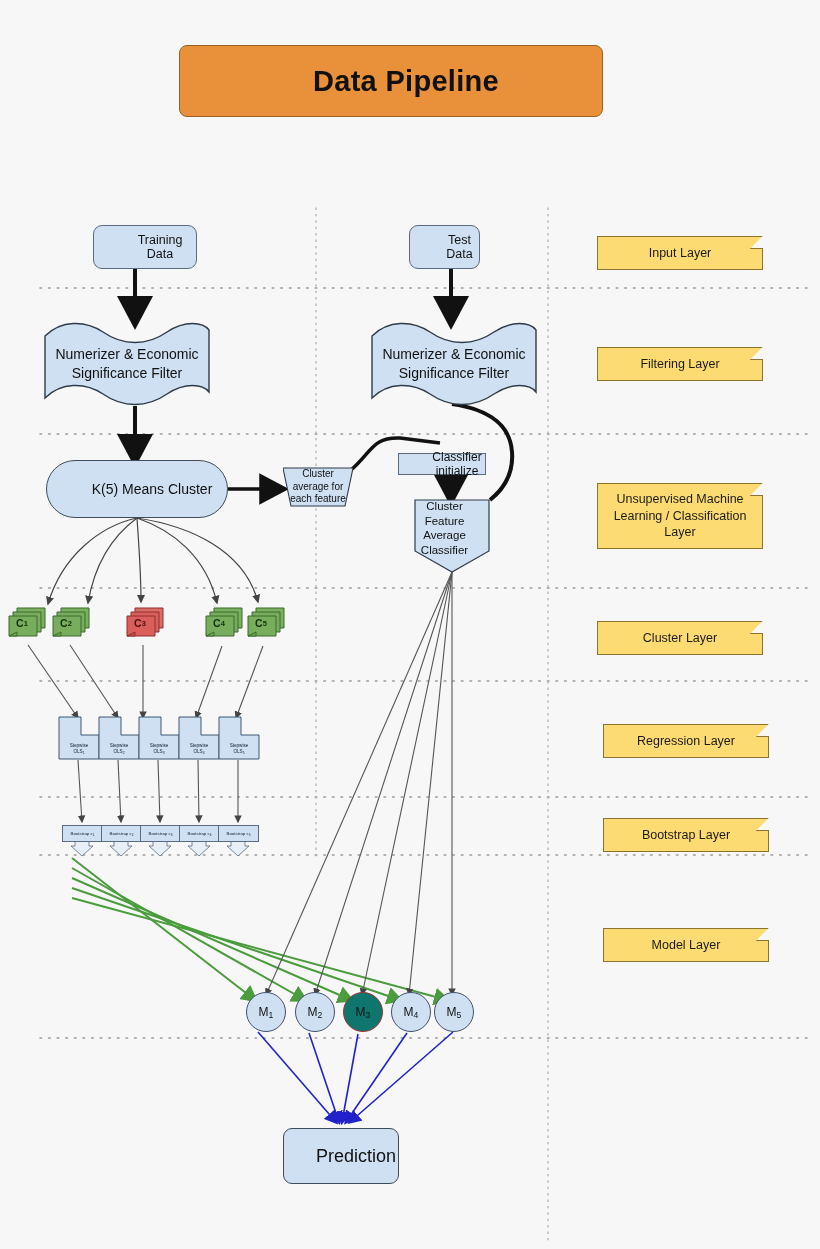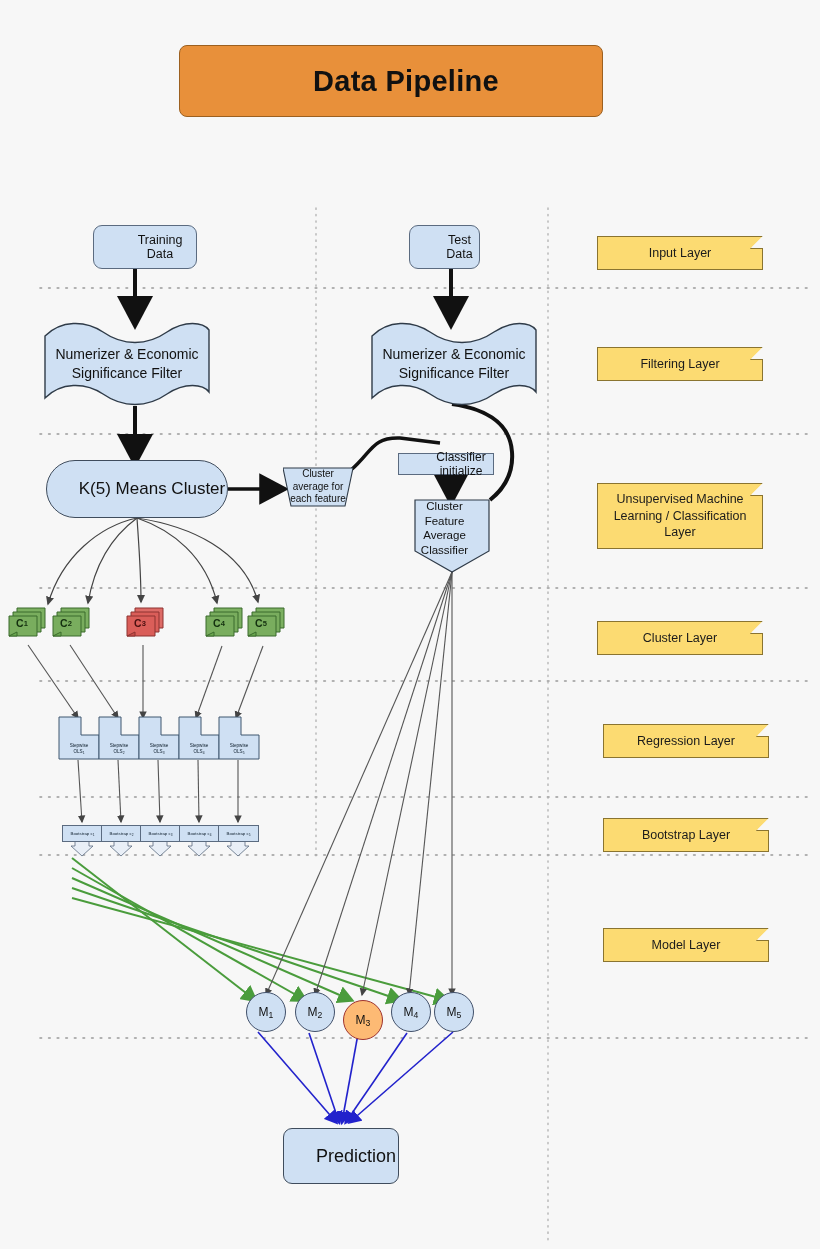--- a/index.html
+++ b/index.html
@@ -43,21 +43,21 @@
     clip-path:polygon(100% 0,0 100%,100% 100%);
   }
 
   
   .data-round{
     background:#cfe0f3;border:1px solid #5b6b80;border-radius:9px;
     font-size:12.5px;
   }
   .stadium{
     background:#cfe0f3;border:1px solid #3f4c5c;border-radius:46px;
-    font-size:17px;
+    font-size:14px;
   }
   .prediction{
     background:#cfe0f3;border:1px solid #3f4c5c;border-radius:9px;
     font-size:18px;
   }
   .rect-plain{
     background:#cfe0f3;border:1px solid #5b6b80;font-size:12px;
   }
 
   
@@ -106,21 +106,21 @@
     font-size:4.4px;color:#10202e;
   }
 
   
   .mcirc{
     position:absolute;width:38px;height:38px;border-radius:50%;
     background:#cfe0f3;border:1px solid #41506a;
     display:flex;align-items:center;justify-content:center;
     font-size:12px;color:#111;
   }
-  .mcirc.red{background:#fdba74;border-color:#9e3330;margin-top:8px;}
+  .mcirc.red{background:#0f766e;border-color:#9e3330;}
 
   sub{font-size:.72em;vertical-align:-.22em;}
 </style>
 </head>
 <body>
 
 <div id="stage">
 
   <svg id="edges" viewBox="0 0 820 1249">
     <defs>
@@ -291,21 +291,21 @@
       <span>K(5) Means Cluster</span>
     </div>
 
   <div class="trap" style="left:283px;top:466px;width:70px;height:42px;">
     <svg width="70" height="42" viewBox="0 0 70 42">
       <path d="M0,2 L70,2 L62,40 L8,40 Z" fill="#cfe0f3" stroke="#2f3b48" stroke-width="1.1"></path>
     </svg>
     <div class="label">Cluster average for each feature</div>
   </div>
 
-  <div class="node rect-plain" style="left:398px;top:453px;width:96px;height:22px;">
+  <div class="node rect-plain" style="left:398px;top:453px;width:88px;height:22px;">
       <span>Classifier initialize</span>
     </div>
 
   <div class="penta" style="left:414px;top:499px;width:61px;height:74px;">
     <svg width="76" height="74" viewBox="0 0 76 74">
       <path d="M1,1 L75,1 L75,52 L38,73 L1,52 Z" fill="#cfe0f3" stroke="#2f3b48" stroke-width="1.2"></path>
     </svg>
     <div class="label">Cluster Feature Average Classifier</div>
   </div>
 

